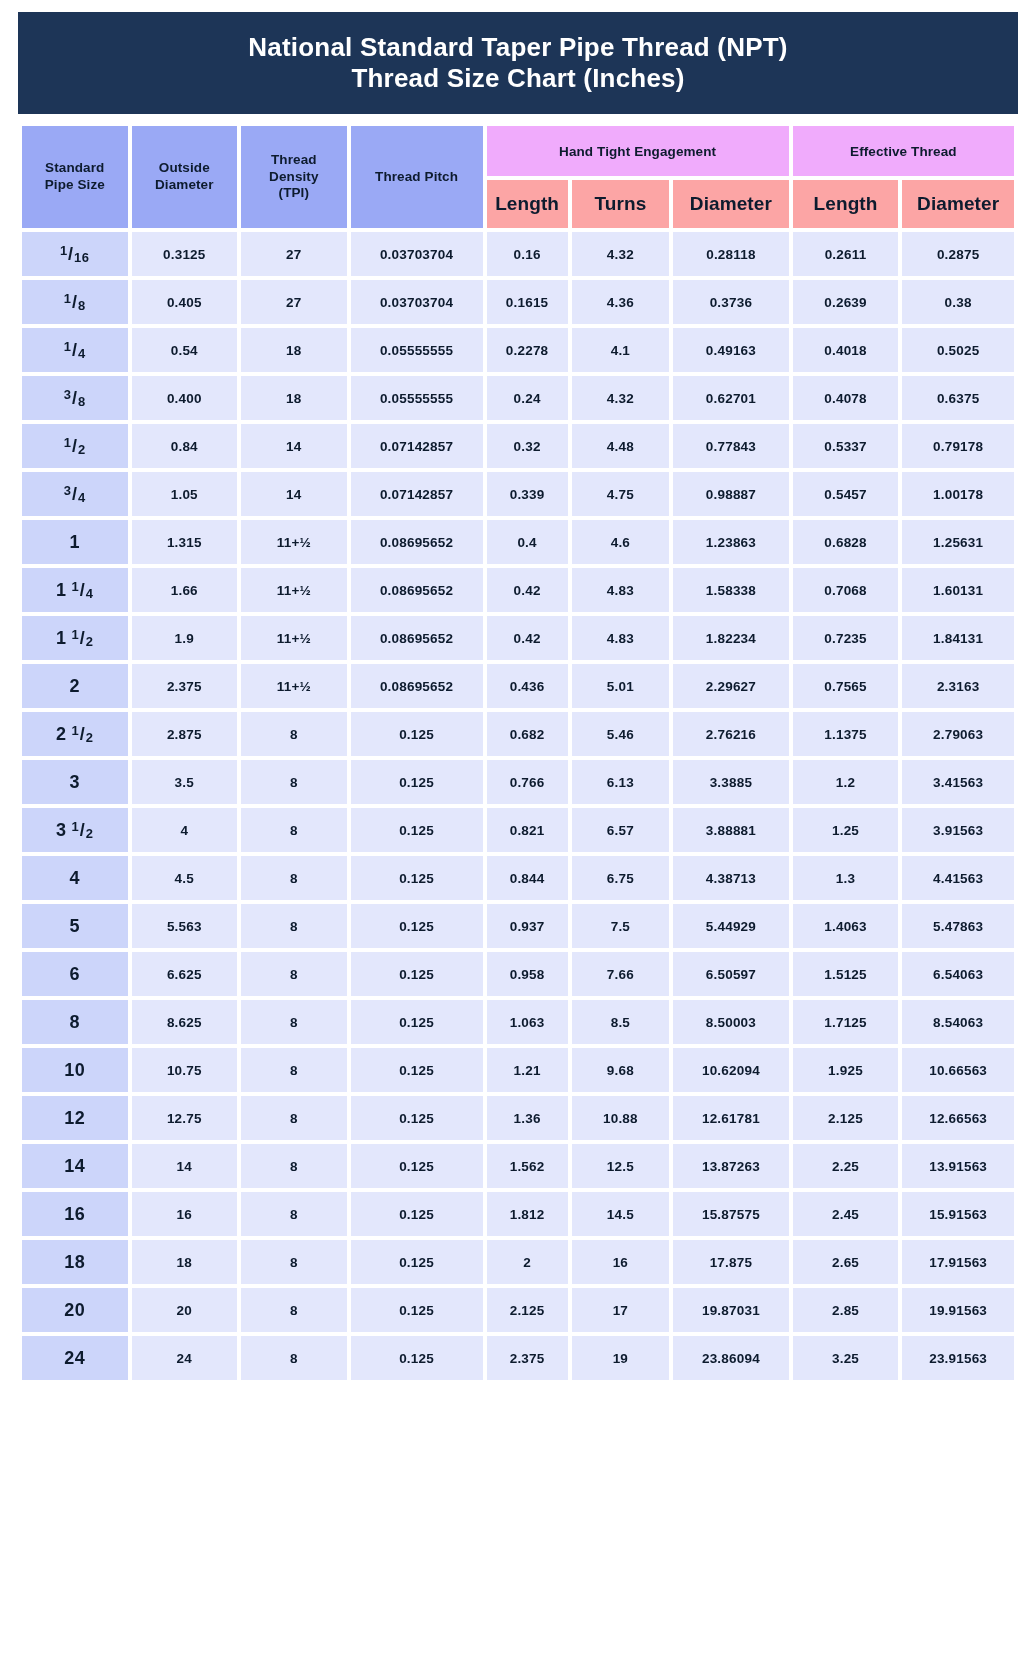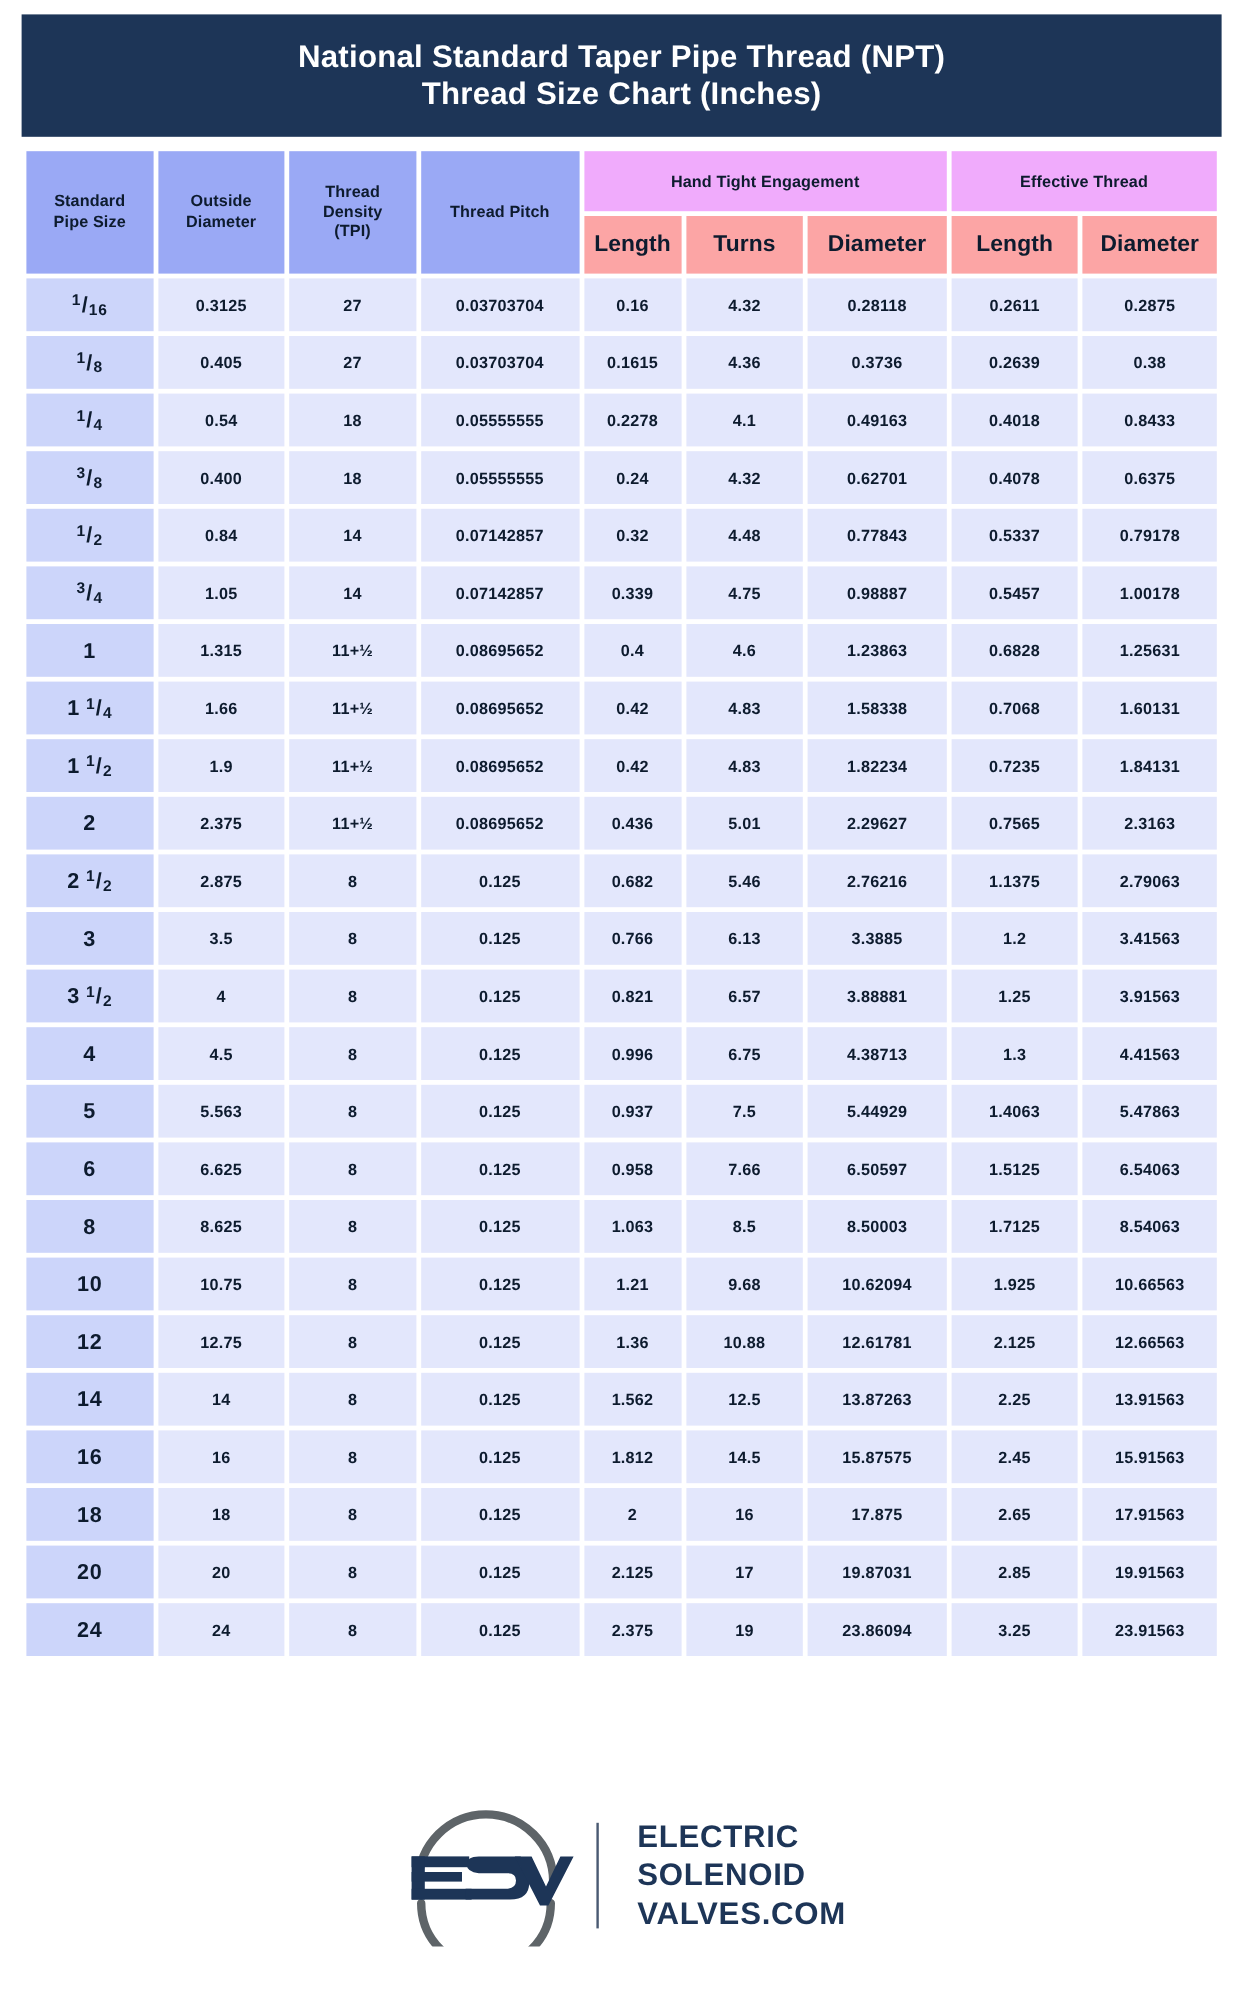--- a/index.html
+++ b/index.html
@@ -237,21 +237,21 @@
           </tr>
           <tr>
             <td class="cell-first"><span class="frac"><sup>1</sup><span class="sl">/</span><sub>4</sub></span></td>
             <td class="cell">0.54</td>
             <td class="cell">18</td>
             <td class="cell">0.05555555</td>
             <td class="cell">0.2278</td>
             <td class="cell">4.1</td>
             <td class="cell">0.49163</td>
             <td class="cell">0.4018</td>
-            <td class="cell">0.8433</td>
+            <td class="cell">0.5025</td>
           </tr>
           <tr>
             <td class="cell-first"><span class="frac"><sup>3</sup><span class="sl">/</span><sub>8</sub></span></td>
             <td class="cell">0.400</td>
             <td class="cell">18</td>
             <td class="cell">0.05555555</td>
             <td class="cell">0.24</td>
             <td class="cell">4.32</td>
             <td class="cell">0.62701</td>
             <td class="cell">0.4078</td>
@@ -354,21 +354,21 @@
             <td class="cell">6.57</td>
             <td class="cell">3.88881</td>
             <td class="cell">1.25</td>
             <td class="cell">3.91563</td>
           </tr>
           <tr>
             <td class="cell-first">4</td>
             <td class="cell">4.5</td>
             <td class="cell">8</td>
             <td class="cell">0.125</td>
-            <td class="cell">0.996</td>
+            <td class="cell">0.844</td>
             <td class="cell">6.75</td>
             <td class="cell">4.38713</td>
             <td class="cell">1.3</td>
             <td class="cell">4.41563</td>
           </tr>
           <tr>
             <td class="cell-first">5</td>
             <td class="cell">5.563</td>
             <td class="cell">8</td>
             <td class="cell">0.125</td>
@@ -474,38 +474,14 @@
             <td class="cell">2.375</td>
             <td class="cell">19</td>
             <td class="cell">23.86094</td>
             <td class="cell">3.25</td>
             <td class="cell">23.91563</td>
           </tr>
         </tbody>
     </table>
   </div>
 
-  <div class="footer">
-    <div class="logo-block">
-      <svg class="logo-mark" viewBox="0 0 148 118">
-
-        <path d="M 18 76 A 42 42 0 1 1 130 76" fill="none" stroke="#5e6468" stroke-width="7" stroke-linecap="round" transform="translate(0,-12)"></path>
-        <path d="M 20 70 A 42 42 0 0 0 128 70" fill="none" stroke="#5e6468" stroke-width="7" stroke-linecap="round" transform="translate(0,12)"></path>
-
-        <rect x="12" y="43" width="48" height="9" fill="#1d3557"></rect>
-        <rect x="12" y="43" width="11" height="36" fill="#1d3557"></rect>
-        <rect x="12" y="56" width="42" height="8" fill="#1d3557"></rect>
-        <rect x="12" y="70" width="50" height="9" fill="#1d3557"></rect>
-
-        <path d="M 103 43 L 68 43 Q 58 43 58 50 Q 58 56 68 57 L 92 57 Q 99 57 99 63 Q 99 70 90 70 L 57 70 L 57 79 L 94 79 Q 110 79 110 65 Q 110 51 94 49 L 72 49 Q 67 49 67 52 L 67 52 L 103 52 Z" fill="#1d3557"></path>
-
-        <path d="M 98 43 L 112 43 L 124 68 L 136 43 L 147 43 L 126 84 L 119 84 Z" fill="#1d3557"></path>
-      </svg>
-      <div class="logo-divider"></div>
-      <div class="logo-text">
-        <span>ELECTRIC</span>
-        <span>SOLENOID</span>
-        <span>VALVES.COM</span>
-      </div>
-    </div>
-  </div>
 
 </div>
 
 </body></html>

